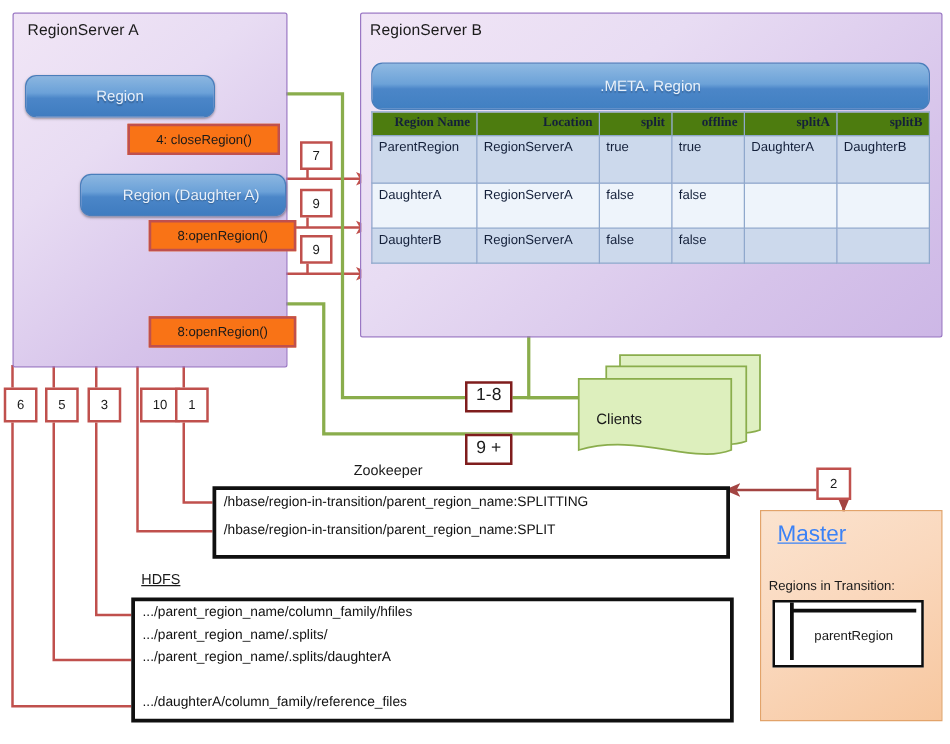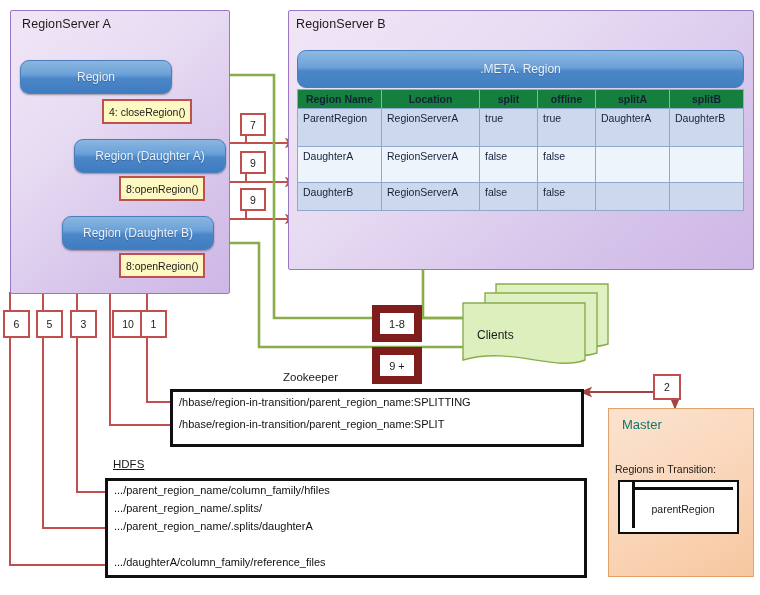--- a/index.html
+++ b/index.html
@@ -41,58 +41,58 @@
   table.meta{
     position:absolute;border-collapse:collapse;table-layout:fixed;
     font-size:10.5px;color:#14203a;
   }
   table.meta th,table.meta td{
     border:1px solid #8fa8cc;
     padding:3px 5px;
     vertical-align:top;
     line-height:1.15;
   }
-  table.meta th{background:#15803d;font-weight:bold;text-align:center;}
+  table.meta th{background:#4d7c0f;font-weight:bold;text-align:right;font-family:Liberation Serif, serif;}
   table.meta tr.r-odd td{background:#ccd9ec;}
   table.meta tr.r-even td{background:#eef4fb;}
 
   
   .callout{
-    position:absolute;background:#fef9c3;border:2px solid #c0504d;
+    position:absolute;background:#f97316;border:2px solid #c0504d;
     font-size:10.5px;color:#1a1a1a;display:flex;align-items:center;
-    padding:0 5px;white-space:nowrap;
+    padding:0 21px;white-space:nowrap;
   }
   
   .numchip{
     position:absolute;background:#ffffff;border:2px solid #c0504d;
     font-size:10.5px;color:#1a1a1a;display:flex;align-items:center;justify-content:center;
   }
   
   .numchip-green{
-    position:absolute;background:#ffffff;border:8px solid #7f1d1d;
-    font-size:11px;color:#1a1a1a;display:flex;align-items:center;justify-content:center;
+    position:absolute;background:#ffffff;border:2px solid #7f1d1d;
+    font-size:14px;color:#1a1a1a;display:flex;justify-content:center;
   }
 
   
   .blackbox{
     position:absolute;background:#ffffff;border:3px solid #101010;
   }
   .plain-label{position:absolute;font-size:11.5px;color:#1a1a1a;}
   .mono-line{
     position:absolute;font-size:11px;color:#111;white-space:nowrap;
     font-family:"Liberation Sans",sans-serif;
   }
 
   
   .master-panel{
     position:absolute;
     background:linear-gradient(150deg,#fbe3cf 0%,#fad8bd 45%,#f7c79f 100%);
     border:1px solid #e2a36a;
   }
-  .master-title{position:absolute;font-size:13px;color:#0f766e;}
+  .master-title{position:absolute;font-size:18px;color:#3b82f6;text-decoration:underline;}
   .rit-label{position:absolute;font-size:10.5px;color:#191919;}
   .rit-box{position:absolute;border:2.5px solid #0d0d0d;background:#ffffff;}
   .rit-sep{position:absolute;background:#0d0d0d;}
   .rit-text{position:absolute;font-size:10.5px;color:#1a1a1a;text-align:center;}
 
   
   .client-doc{position:absolute;}
   .client-label{
     position:absolute;font-size:12px;color:#1a1a1a;
   }
@@ -166,25 +166,22 @@
       <path d="M466,318 L423,318 L423,236" marker-end="url(#ar-green)"></path>
     </g>
   </svg>
 
   <div class="rs-panel" style="left:10px;top:10px;width:218px;height:282px;"></div>
   <div class="rs-title" style="left:22px;top:17px;">RegionServer A</div>
 
   <div class="region-box" style="left:20px;top:60px;width:150px;height:32px;">
     <span>Region</span>
   </div>
-  <div class="region-box" style="left:74px;top:139px;width:150px;height:32px;">
+  <div class="region-box" style="left:64px;top:139px;width:150px;height:32px;padding-left:13px;">
     <span>Region (Daughter A)</span>
-  </div>
-  <div class="region-box" style="left:62px;top:216px;width:150px;height:32px;">
-    <span>Region (Daughter B)</span>
   </div>
 
   <div class="callout" style="left:102px;top:99px;height:21px;">
     <span>4: closeRegion()</span>
   </div>
   <div class="callout" style="left:119px;top:176px;height:21px;">
     <span>8:openRegion()</span>
   </div>
   <div class="callout" style="left:119px;top:253px;height:21px;">
     <span>8:openRegion()</span>

